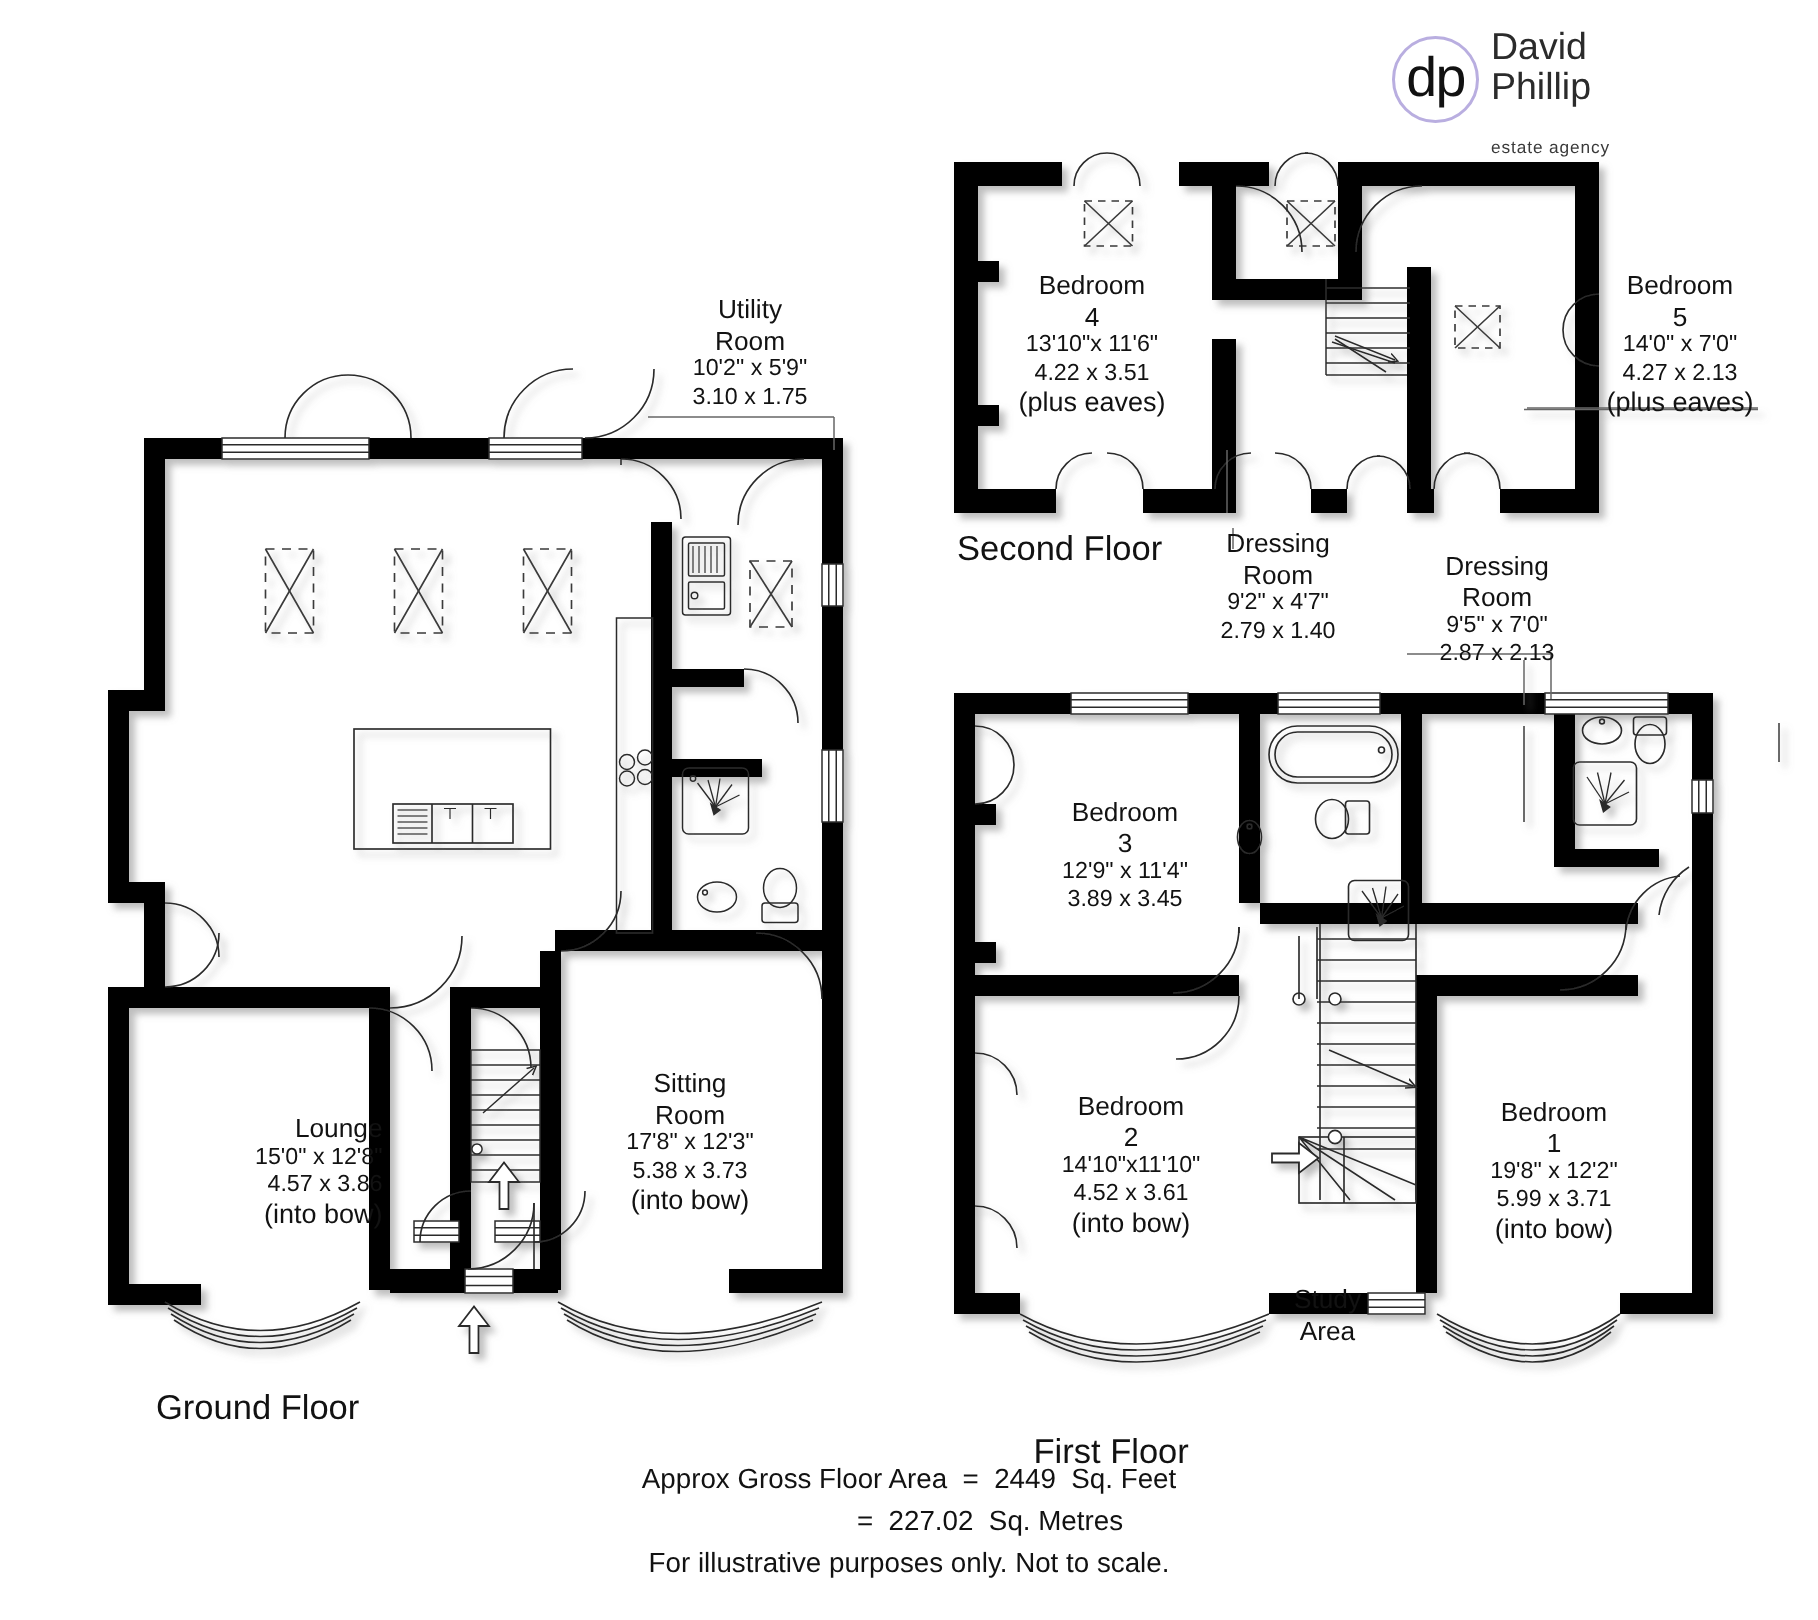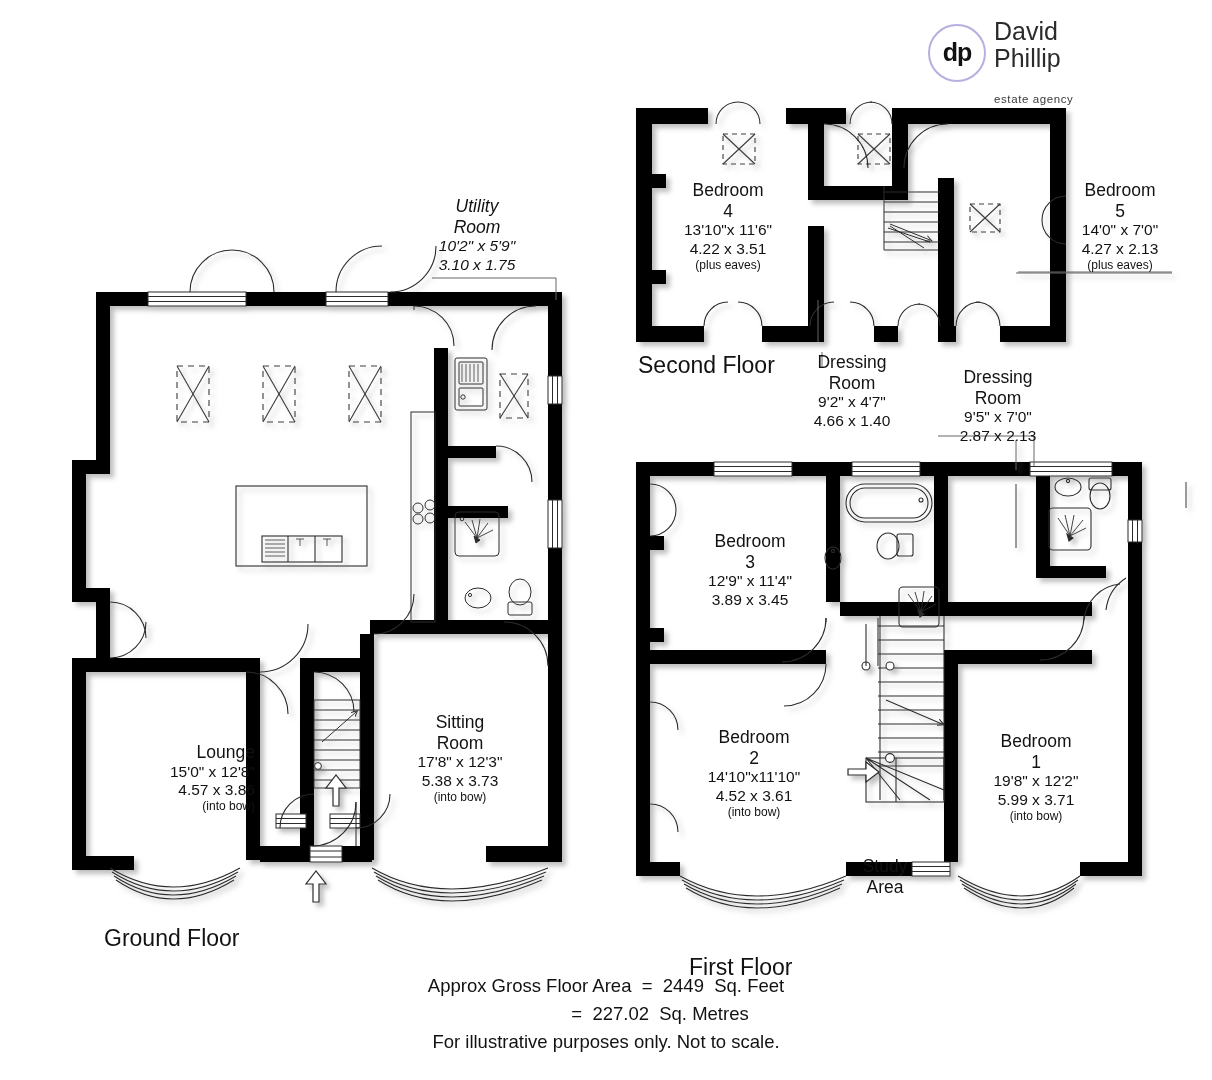--- a/index.html
+++ b/index.html
@@ -42,25 +42,24 @@
     border: 2px solid #b9aee0;
     border-radius: 50%;
     box-sizing: border-box;
   }
   #brand .mark span {
     position: absolute;
     left: 0; right: 0;
     top: 50%;
     transform: translateY(-52%);
     text-align: center;
-    font-size: 25px;
+    font-size: 37px;
     font-family: "Liberation Sans", sans-serif;
     color: #111;
     letter-spacing: -1px;
-    font-weight: bold;
   }
   #brand .wordmark {
     position: absolute;
     left: 66px;
     top: 0px;
     line-height: 1.08;
   }
   #brand .wordmark .l1,
   #brand .wordmark .l2 {
     font-size: 25px;
@@ -85,21 +84,21 @@
   .lbl .nm {
     display: block;
     font-size: 17.5px;
   }
   .lbl .dim {
     display: block;
     font-size: 15.5px;
   }
   .lbl .note {
     display: block;
-    font-size: 12px;
+    font-size: 18px;
   }
   .floorlbl {
     position: absolute;
     font-size: 23px;
     color: #121212;
     white-space: nowrap;
   }
   .footer {
     position: absolute;
     left: 0;
@@ -593,21 +592,21 @@
     <div class="mark">
       <span>dp</span>
     </div>
     <div class="wordmark">
       <span class="l1">David</span>
       <span class="l2">Phillip</span>
       <span class="l3">estate agency</span>
     </div>
   </div>
 
-  <div class="lbl" style="left:397px;top:196px;width:160px;font-style:italic;">
+  <div class="lbl" style="left:420px;top:196px;width:160px;">
     <span class="nm">Utility</span>
     <span class="nm">Room</span>
     <span class="dim">10'2" x  5'9"</span>
     <span class="dim">3.10 x  1.75</span>
   </div>
 
   <svg class="plan" style="pointer-events:none">
     <line x1="432" y1="278" x2="556" y2="278" stroke="#666" stroke-width="1"></line>
     <line x1="556" y1="278" x2="556" y2="300" stroke="#666" stroke-width="1"></line>
     <line x1="1018" y1="272" x2="1172" y2="272" stroke="#666" stroke-width="1"></line>
@@ -645,21 +644,21 @@
     <span class="nm">5</span>
     <span class="dim">14'0" x  7'0"</span>
     <span class="dim">4.27 x  2.13</span>
     <span class="note">(plus eaves)</span>
   </div>
 
   <div class="lbl" style="left:772px;top:352px;width:160px;">
     <span class="nm">Dressing</span>
     <span class="nm">Room</span>
     <span class="dim">9'2"  x  4'7"</span>
-    <span class="dim">4.66 x  1.40</span>
+    <span class="dim">2.79 x  1.40</span>
   </div>
 
   <div class="lbl" style="left:918px;top:367px;width:160px;">
     <span class="nm">Dressing</span>
     <span class="nm">Room</span>
     <span class="dim">9'5"  x  7'0"</span>
     <span class="dim">2.87 x  2.13</span>
   </div>
 
   <div class="lbl" style="left:672px;top:531px;width:156px;">

